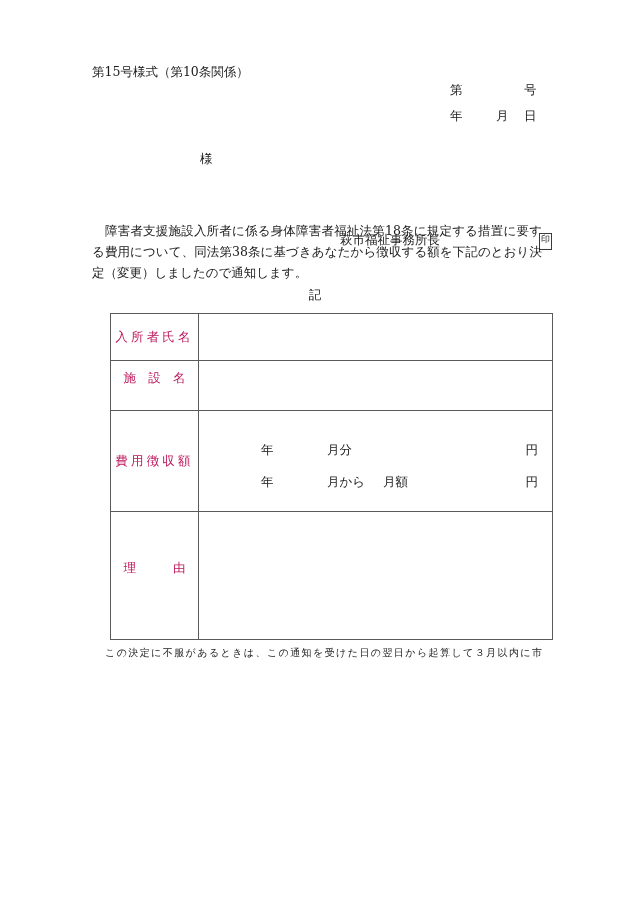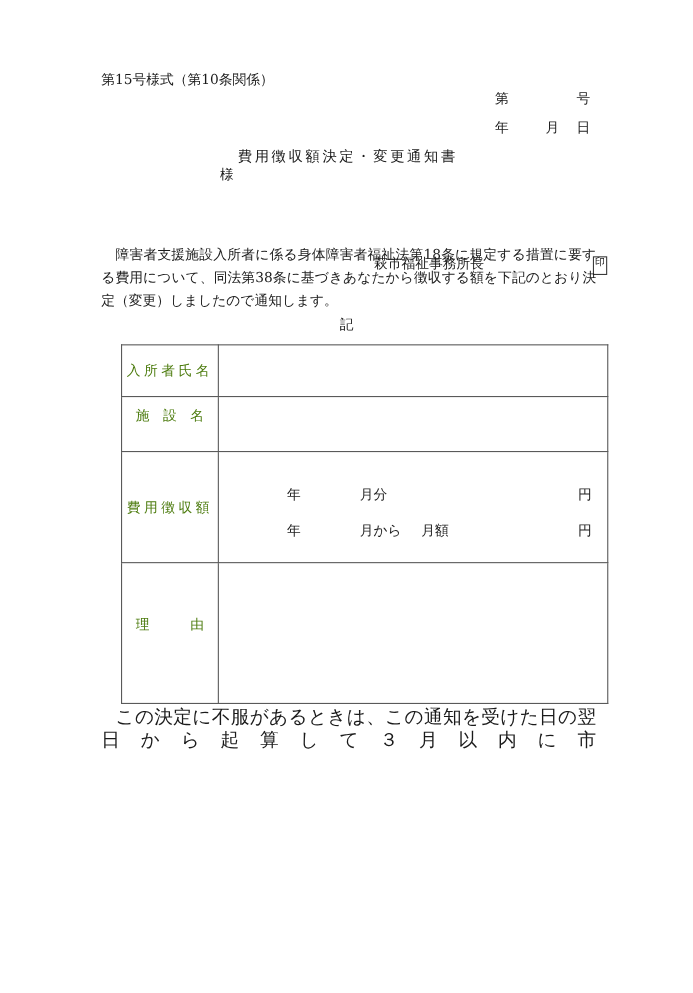--- a/index.html
+++ b/index.html
@@ -115,21 +115,21 @@
   }
   #form-table td {
     border: 1px solid #5a5a5a;
     padding: 0;
     vertical-align: middle;
     font-size: 12.5px;
   }
   td.label-cell {
     width: 87px;
     text-align: center;
-    color: #4d7c0f;
+    color: #be185d;
   }
   .lbl-spread-5 { letter-spacing: 3.2px; text-indent: 3.2px; }
   .lbl-spread-wide {
     display: inline-block;
     width: 62px;
     text-align: justify;
     text-justify: inter-character;
   }
   .lbl-spread-wide::after {
     content: "";
@@ -162,21 +162,21 @@
   
   td.reason-label {
     vertical-align: middle;
   }
 
   
   #footer-paragraph {
     left: 92px;
     top: 642px;
     width: 450px;
-    font-size: 17px;
+    font-size: 10px;
     line-height: 21px;
     text-align: justify;
     text-justify: inter-character;
     text-indent: 13px;
   }
   #footer-paragraph .line1 {
     display: block;
     text-align: justify;
     text-justify: inter-character;
   }
@@ -199,21 +199,20 @@
       <span class="nl-b"></span>
       <span class="nl-c">号</span>
     </div>
     <div class="numline">
       <span class="nl-a">年</span>
       <span class="nl-b">月</span>
       <span class="nl-c">日</span>
     </div>
   </div>
 
-  <div class="abs" id="doc-title">費用徴収額決定・変更通知書</div>
 
   <div class="abs" id="addressee-sama">様</div>
 
   <div class="abs" id="issuer-row">
     <span>萩市福祉事務所長</span>
     <span id="issuer-seal">印</span>
   </div>
 
   <div class="abs" id="body-paragraph">障害者支援施設入所者に係る身体障害者福祉法第18条に規定する措置に要する費用について、同法第38条に基づきあなたから徴収する額を下記のとおり決定（変更）しましたので通知します。</div>
 

